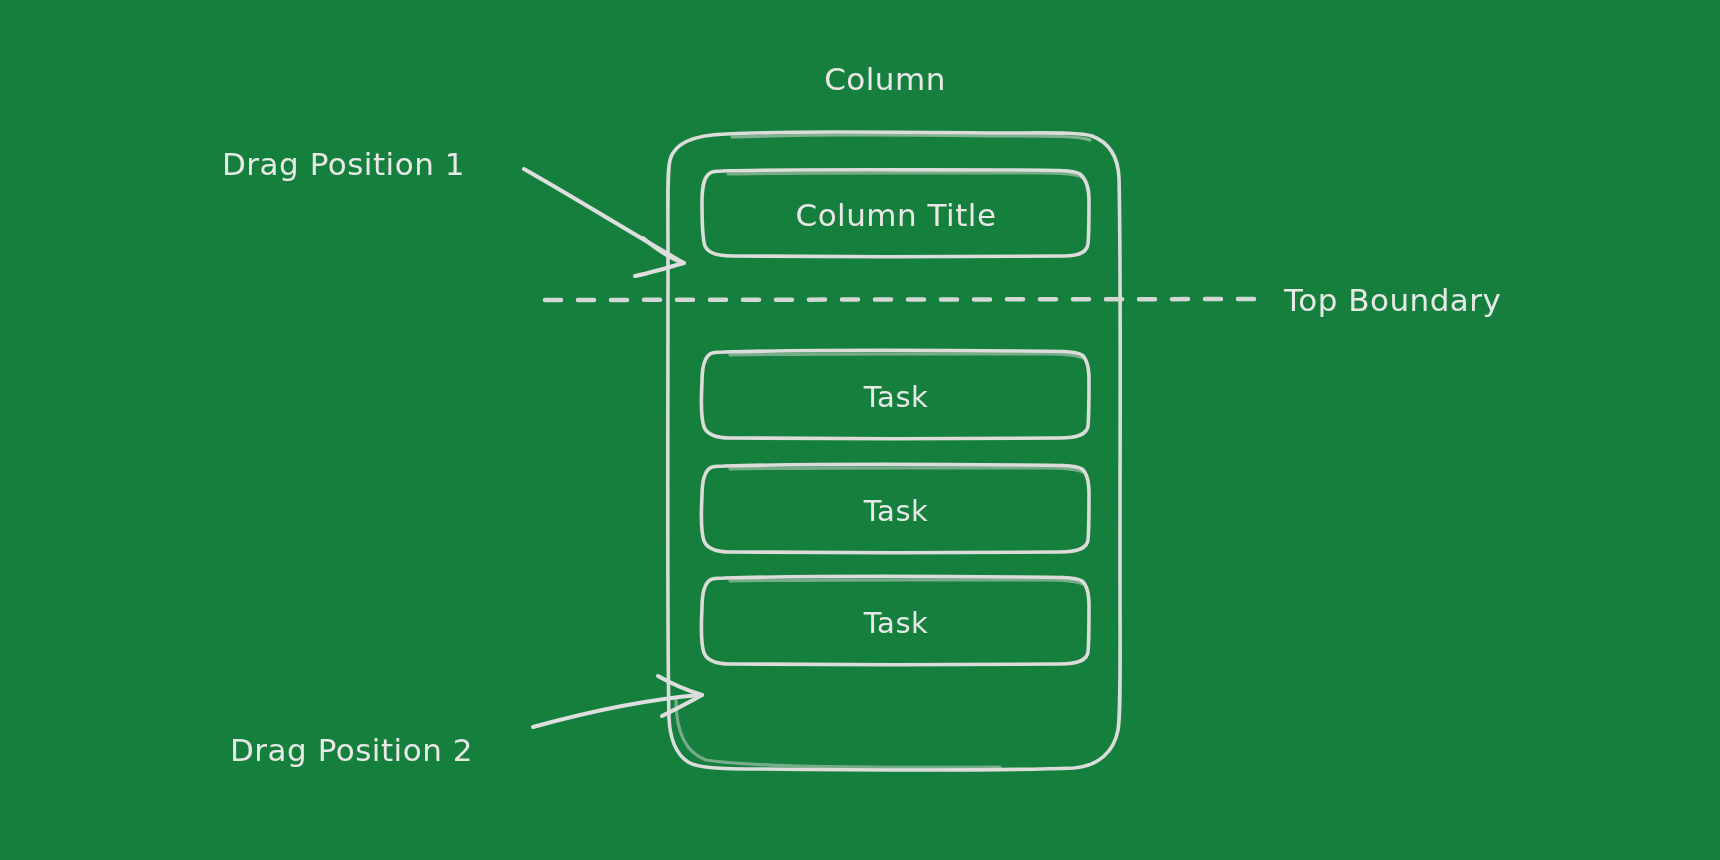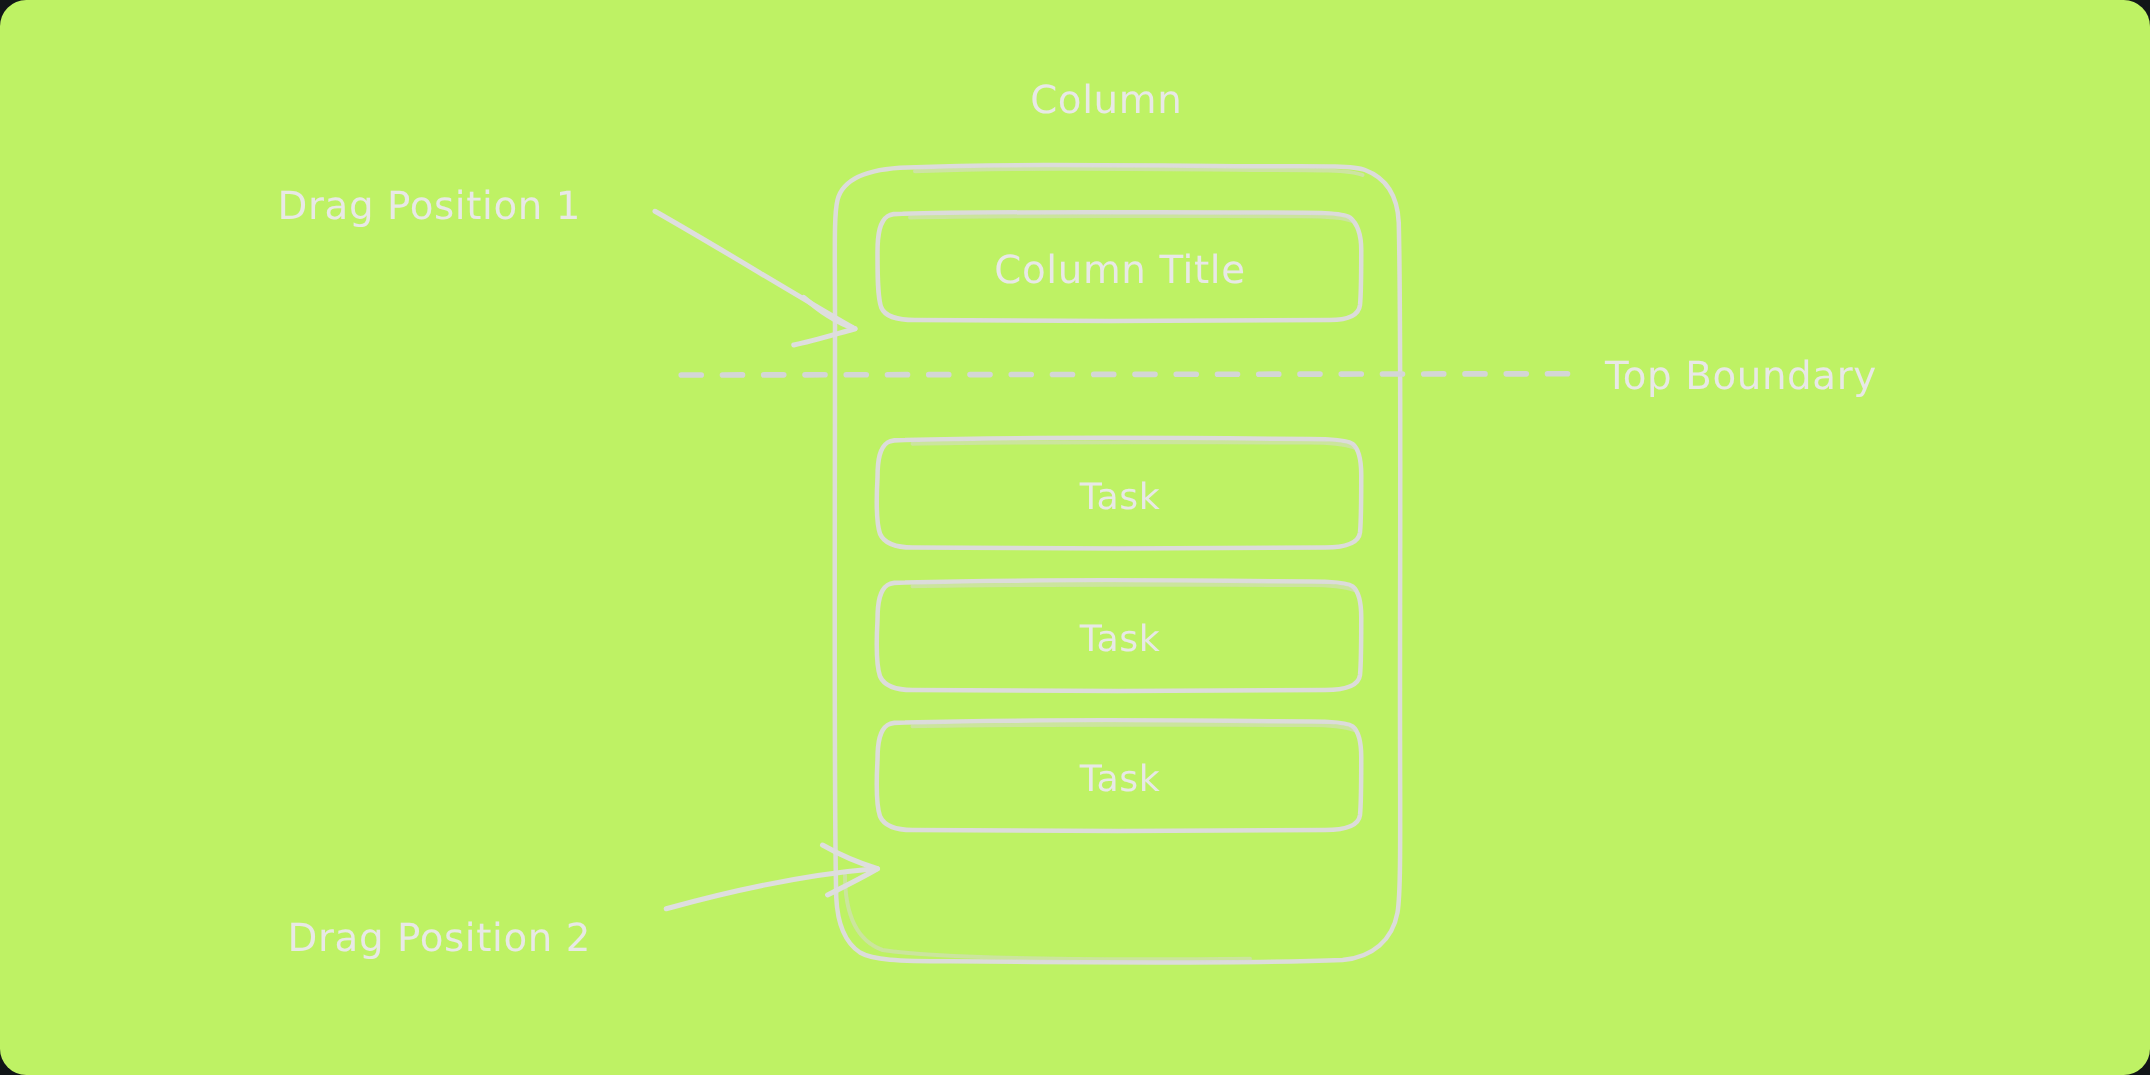--- a/index.html
+++ b/index.html
@@ -58,21 +58,21 @@
     fill: none;
     stroke: #dedede;
     stroke-width: 4;
     stroke-linecap: round;
     stroke-linejoin: round;
   }
 </style>
 </head>
 <body style="background: rgb(18, 22, 24);">
 
-<div id="canvas-root" style="background: #bef264; border-radius: 21px;">
+<div id="canvas-root" style="background: #15803d;">
 
   <svg id="sketch" viewBox="0 0 1720 860" xmlns="http://www.w3.org/2000/svg">
 
     <g>
       <path class="stroke-med" d="
         M 726,134
         C 800,131 880,132 1000,133
         C 1048,133 1082,132 1092,136
         C 1108,142 1118,156 1119,178
         C 1121,260 1120,420 1120,560

